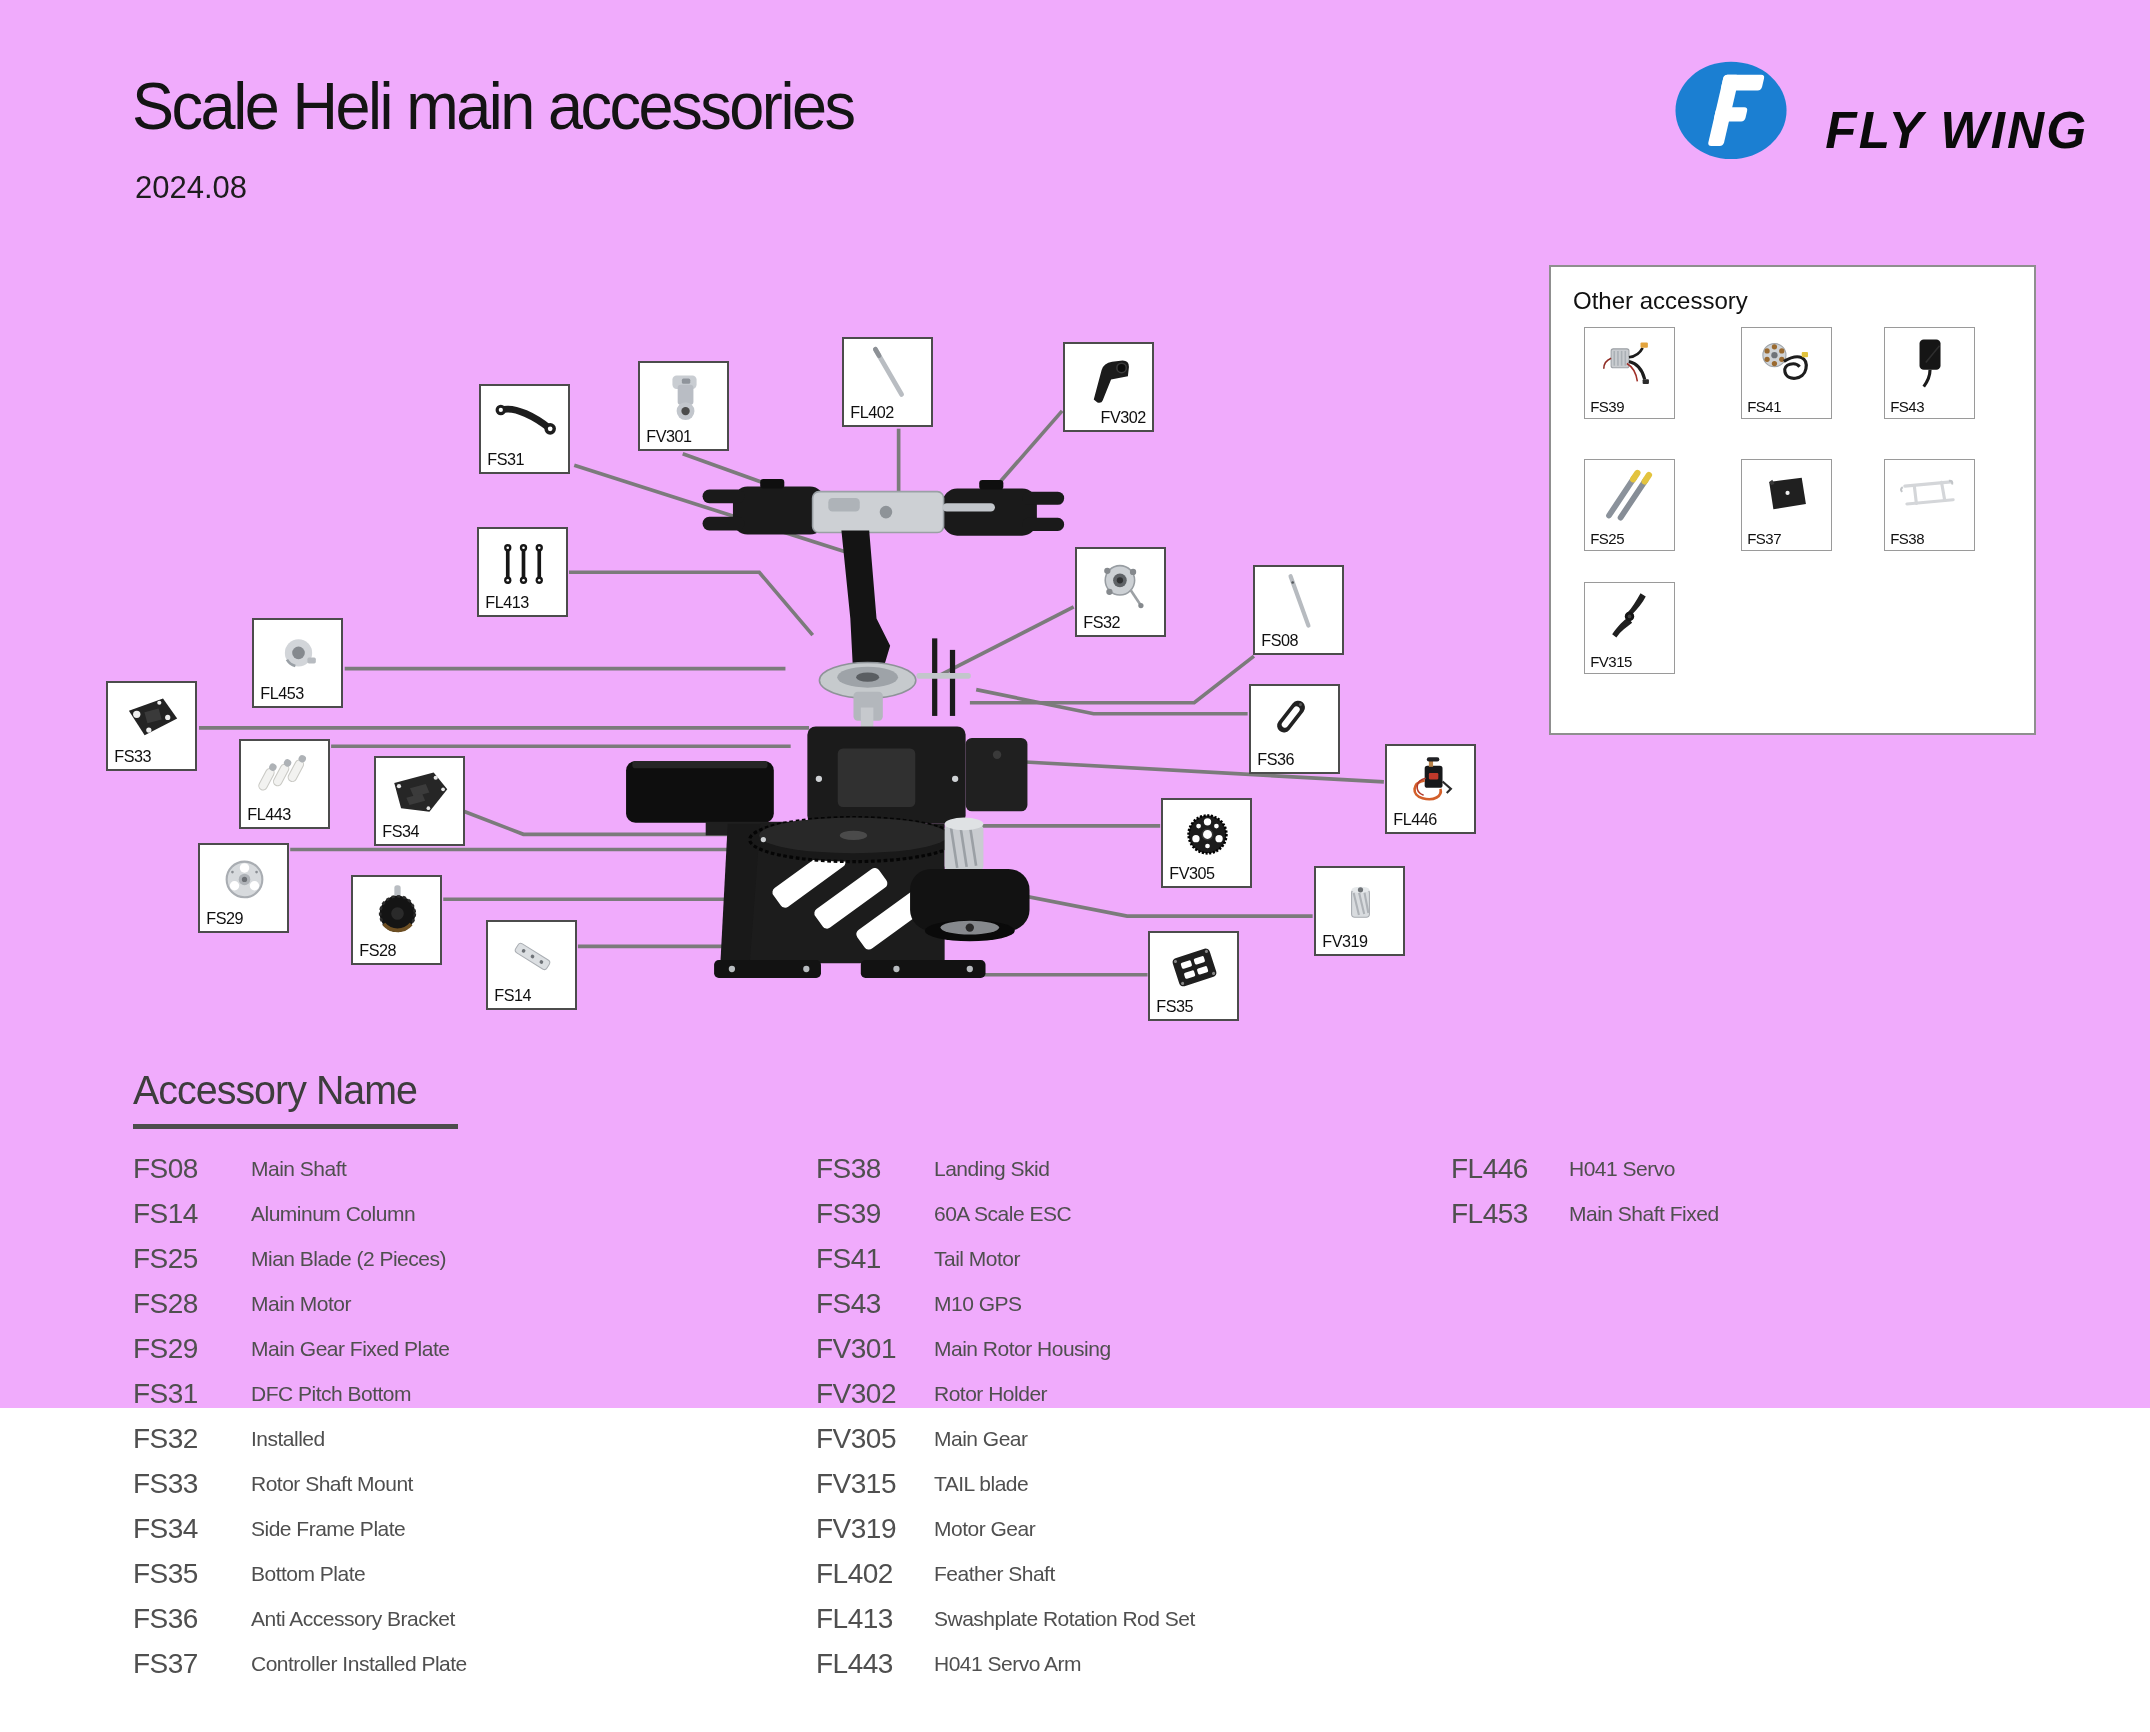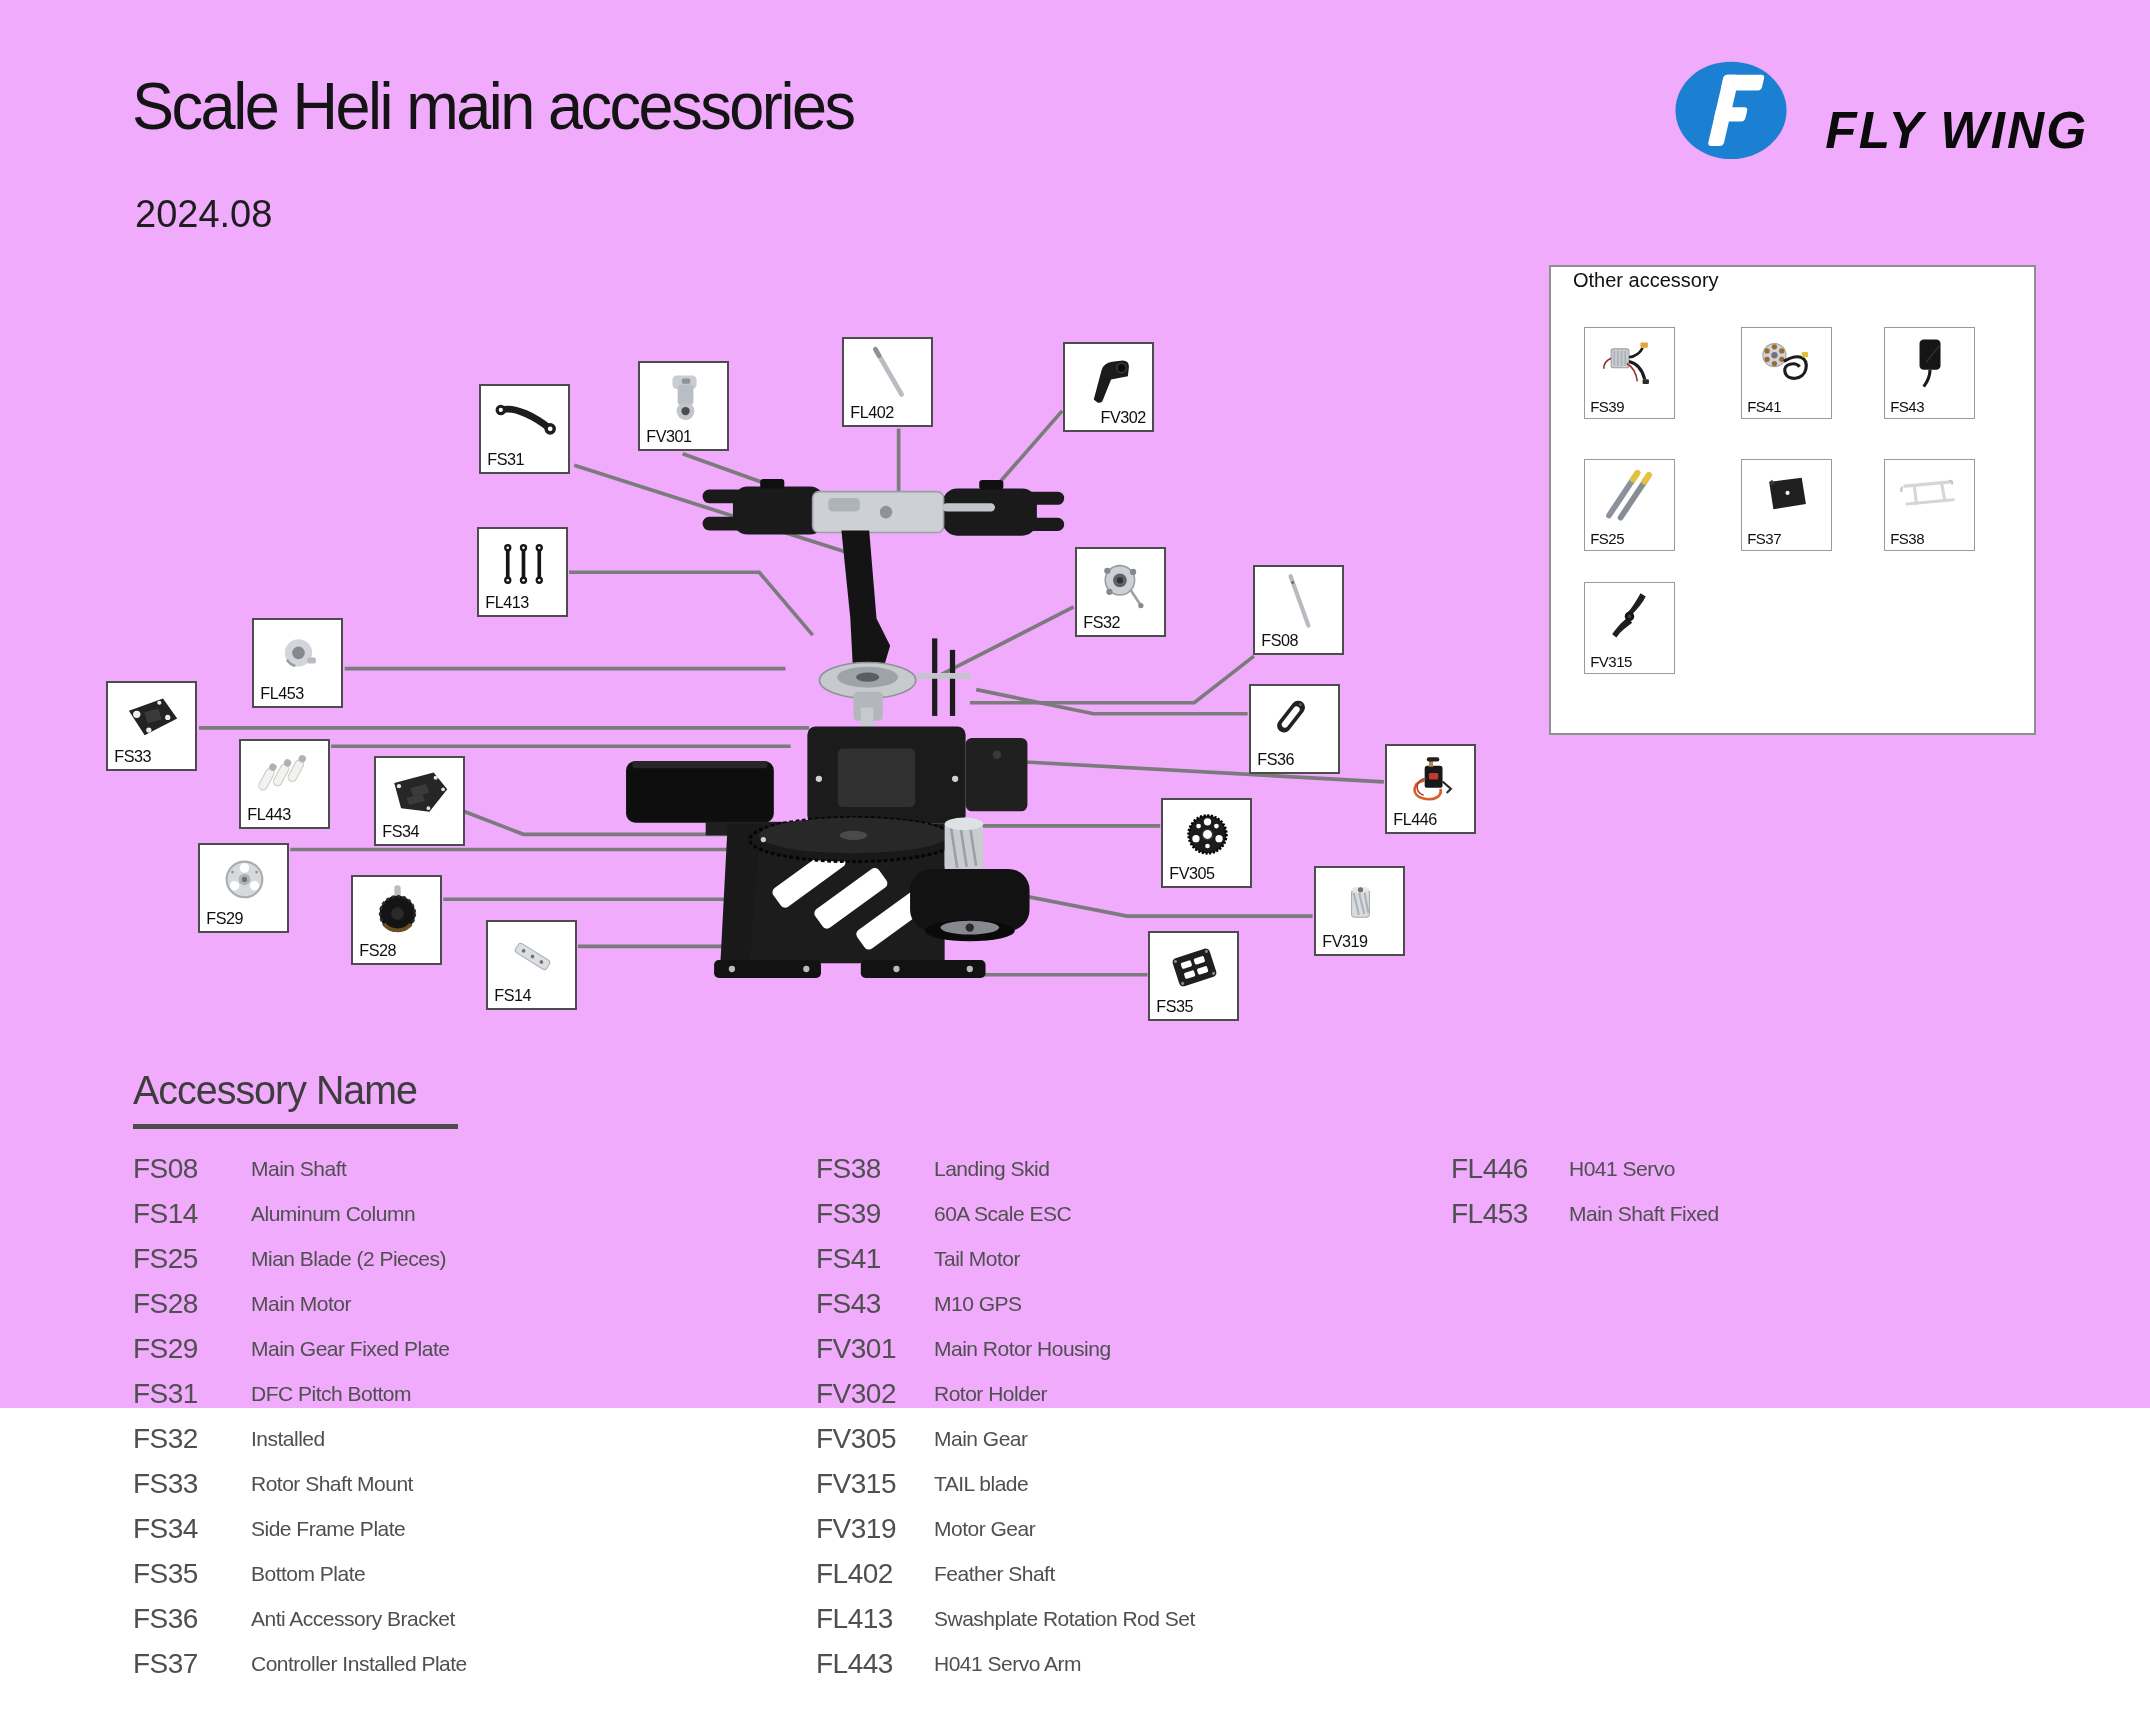--- a/index.html
+++ b/index.html
@@ -3,40 +3,40 @@
 <meta charset="utf-8">
 <style>
   html,body{margin:0;padding:0;background:#ffffff;}
   body{width:2151px;height:1732px;position:relative;overflow:hidden;
        font-family:"Liberation Sans", sans-serif;color:#1a1a1a;}
   #canvas{position:absolute;left:0;top:0;width:2151px;height:1408px;background:#f0abfc;padding-left:17px;}
 
   
   .page-title{position:absolute;left:132px;top:67px;font-size:67px;font-weight:500;
               color:#141414;letter-spacing:-2.6px;transform:scaleX(.94);transform-origin:left top;white-space:nowrap;}
-  .page-date{position:absolute;left:135px;top:193px;font-size:38px;color:#1d1d1d;letter-spacing:0;}
+  .page-date{position:absolute;left:135px;top:170px;font-size:31px;color:#1d1d1d;letter-spacing:0;}
   #logo{position:absolute;left:1672px;top:58px;width:425px;height:110px;}
 
   
   #lines-layer{position:absolute;left:0;top:0;width:2151px;height:1732px;}
 
   
   #heli{position:absolute;left:603px;top:461px;width:524px;height:535px;}
 
   
   .callout{position:absolute;width:91px;height:90px;background:#ffffff;
            border:2.1px solid #4c4c4c;box-sizing:border-box;}
   .callout .glyph{position:absolute;left:5.2px;top:4.2px;width:79px;height:63px;}
   .callout .tag{position:absolute;bottom:3.1px;font-size:16.2px;color:#0f0f0f;letter-spacing:-0.5px;}
   .tag-bl{left:6.3px;} .tag-br{right:6.3px;}
 
   
   #panel{position:absolute;left:1549px;top:265px;width:487px;height:470px;
          border:2.6px solid #8f8f8f;box-sizing:border-box;background:#fff;}
-  #panel .panel-title{position:absolute;left:22px;top:2px;font-size:20px;color:#111;}
+  #panel .panel-title{position:absolute;left:22px;top:20px;font-size:24px;color:#111;}
   .card{position:absolute;width:91px;height:92px;background:#fff;border:1.6px solid #9a9a9a;box-sizing:border-box;}
   .card .glyph{position:absolute;left:5.2px;top:3.1px;width:79px;height:63px;}
   .card .tag{position:absolute;left:5.2px;bottom:3.1px;font-size:15px;color:#0f0f0f;letter-spacing:-0.5px;}
 
   
   .list-heading{position:absolute;left:133px;top:1067px;font-size:41px;color:#3d3d3d;
                 letter-spacing:-1px;transform:scaleX(.96);transform-origin:left top;}
   .list-underline{position:absolute;left:133px;top:1124px;width:325px;height:4.7px;background:#4d4d4d;}
   .list-col{position:absolute;top:1146px;}
   #col1{left:133px;} #col2{left:816px;} #col3{left:1451px;}

